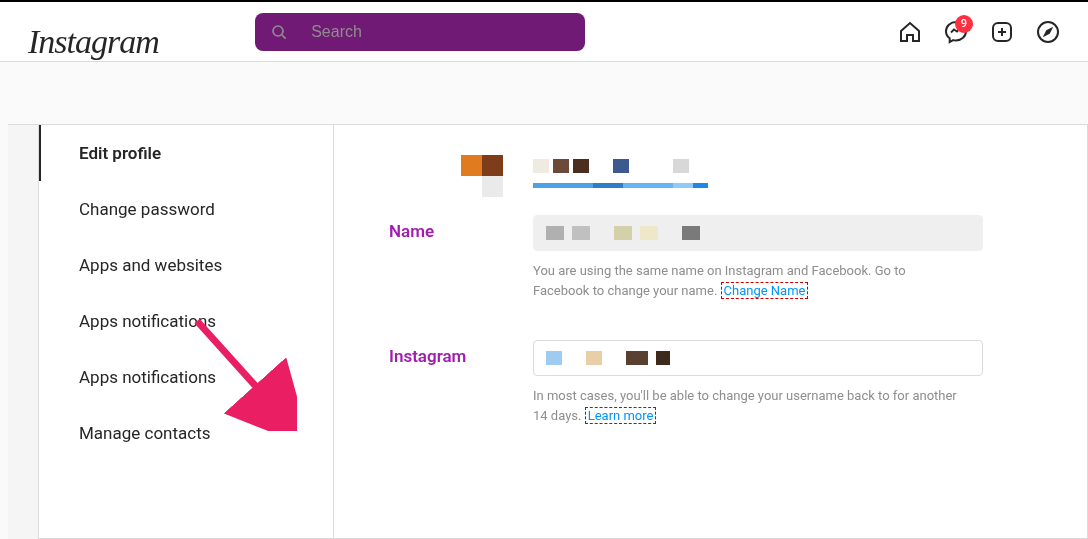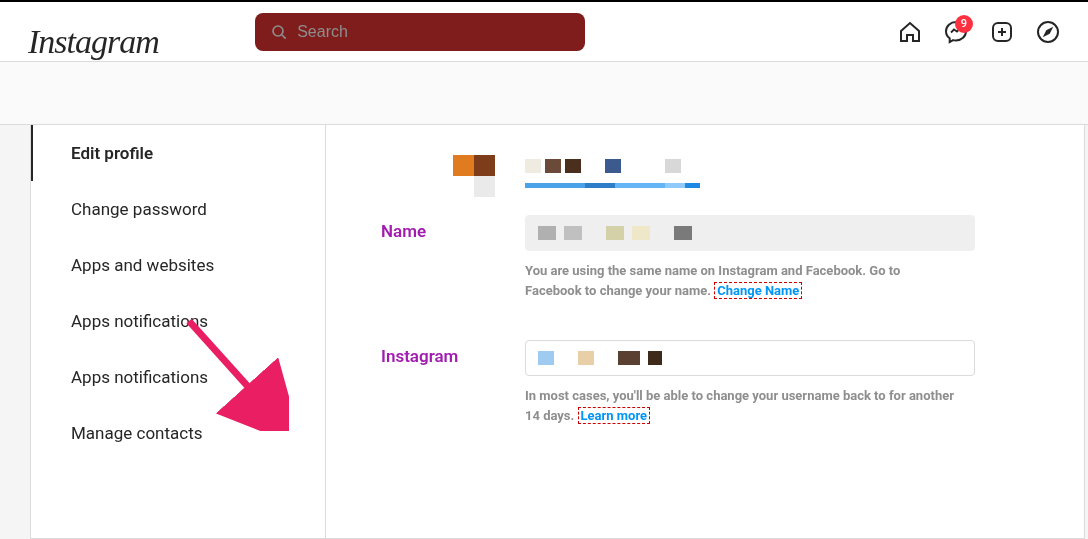--- a/index.html
+++ b/index.html
@@ -1,40 +1,40 @@
 <!DOCTYPE html>
 <html><head>
   <meta charset="utf-8">
   <style>
     * { margin: 0; padding: 0; box-sizing: border-box; }
     body { font-family: -apple-system, BlinkMacSystemFont, "Segoe UI", Roboto, Helvetica, Arial, sans-serif; background: #fafafa; width: 1088px; height: 539px; overflow: hidden; }
     
     .topbar { height: 62px; background: #fff; border-top: 2px solid #000; border-bottom: 1px solid #dbdbdb; display: flex; align-items: center; padding: 0 28px; }
     .logo { font-family: 'Brush Script MT', cursive; font-size: 34px; font-weight: 500; font-style: italic; letter-spacing: -1px; color: #262626; margin-top: 20px; }
     .search-wrap { margin-left: auto; margin-right: auto; position: relative; left: -40px; }
-    .search-box { position: relative; width: 330px; height: 38px; background: #7f1d1d; border-radius: 8px; display: flex; align-items: center; padding: 0 16px; }
+    .search-box { position: relative; width: 330px; height: 38px; background: #701a75; border-radius: 8px; display: flex; align-items: center; padding: 0 16px; gap: 14px; }
     .search-icon { color: #8e8e8e; display: flex; align-items: center; }
     .search-input { border: none; background: transparent; outline: none; font-size: 16px; color: #8e8e8e; margin-left: 10px; width: 100%; }
     .search-input::placeholder { color: #8e8e8e; }
     .nav-icons { display: flex; align-items: center; gap: 22px; margin-left: auto; }
     .nav-icon { color: #262626; display: flex; align-items: center; justify-content: center; cursor: pointer; position: relative; }
     .badge { position: absolute; top: -5px; right: -5px; background: #ff3040; color: #fff; font-size: 11px; font-weight: 500; border-radius: 50%; width: 18px; height: 18px; display: flex; align-items: center; justify-content: center; }
     
-    .page-wrap { margin-top: 62px; border-top: 1px solid #dbdbdb; background: #f5f5f5; height: calc(539px - 62px - 62px); }
+    .page-wrap { margin-top: 62px; border-top: 1px solid #dbdbdb; background: #f5f5f5; height: calc(539px - 62px - 62px); margin-left: 8px; }
     .settings-container { margin: 0 auto; max-width: 1055px; background: #fff; border: 1px solid #dbdbdb; border-top: none; display: flex; height: 100%; position: relative; left: 0; margin-left: 30px; margin-right: 0; }
     
     .sidebar { width: 295px; border-right: 1px solid #dbdbdb; }
     .sidebar-item { display: block; padding: 18px 30px 18px 40px; font-size: 17px; color: #262626; cursor: pointer; position: relative; }
     .sidebar-item.active { font-weight: 600; }
     .sidebar-item.active::before { content: ''; position: absolute; left: 0; top: 0; bottom: 0; width: 2px; background: #262626; }
     
     .content { flex: 1; padding: 30px 55px 30px 55px; }
     .form-row { display: flex; margin-bottom: 18px; }
     .form-label { width: 144px; text-align: left; padding-right: 30px; font-size: 17px; font-weight: 600; color: #a21caf; padding-top: 6px; }
-    .form-field { flex: 1; max-width: 450px; font-weight: bold; }
+    .form-field { flex: 1; max-width: 450px; }
     
     .avatar-block { width: 42px; height: 42px; display: flex; flex-wrap: wrap; }
     .av-q { width: 50%; height: 50%; }
     .av-q.a { background: #e07b1f; }
     .av-q.b { background: #7d3c1a; }
     .av-q.c { background: #fff; }
     .av-q.d { background: #eaeaea; }
     
     .pixel-strip { display: flex; gap: 4px; height: 14px; align-items: center; margin-top: 4px; }
     .px { width: 16px; height: 14px; }

